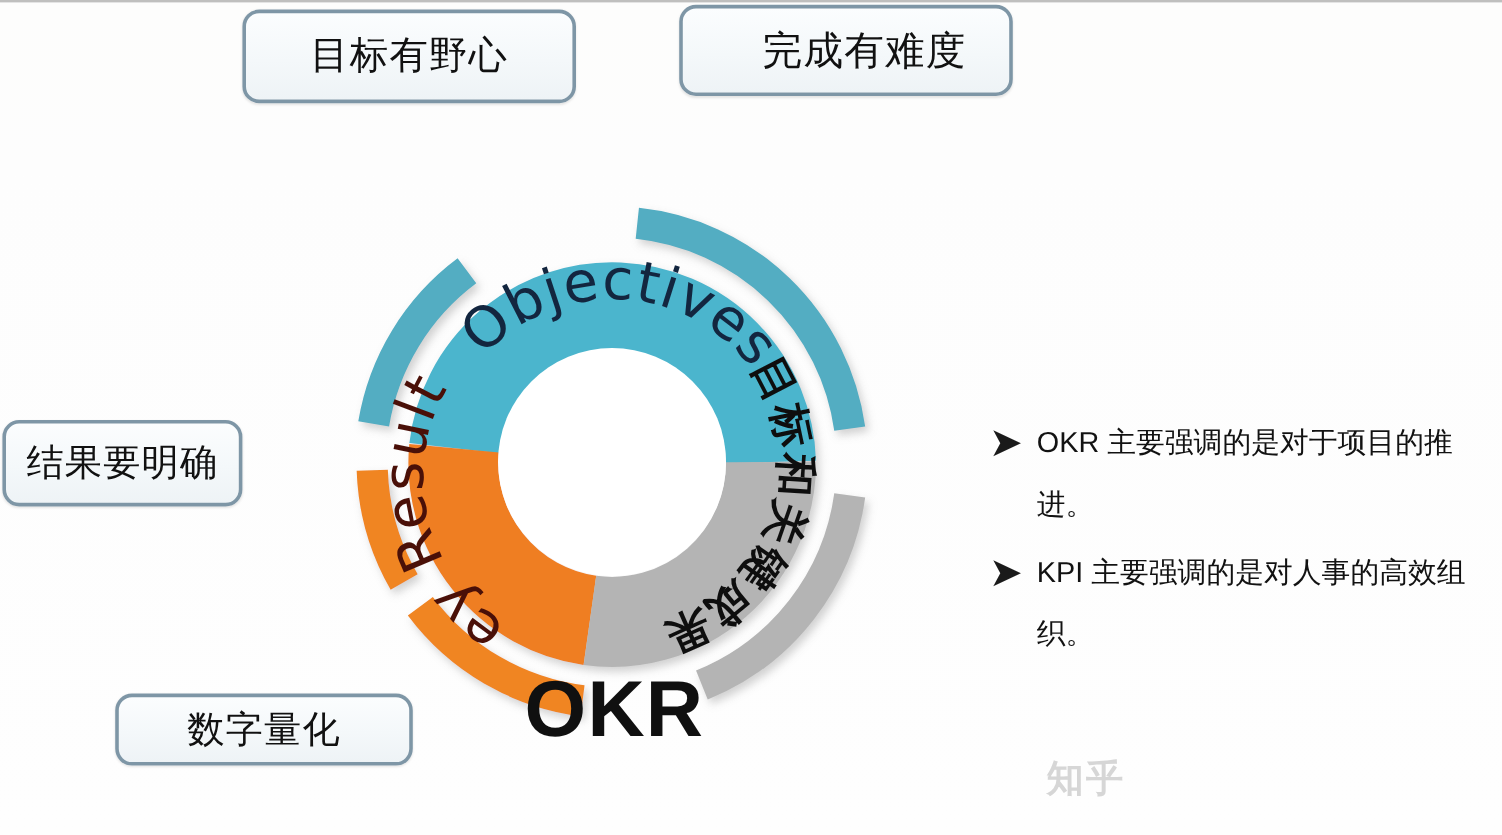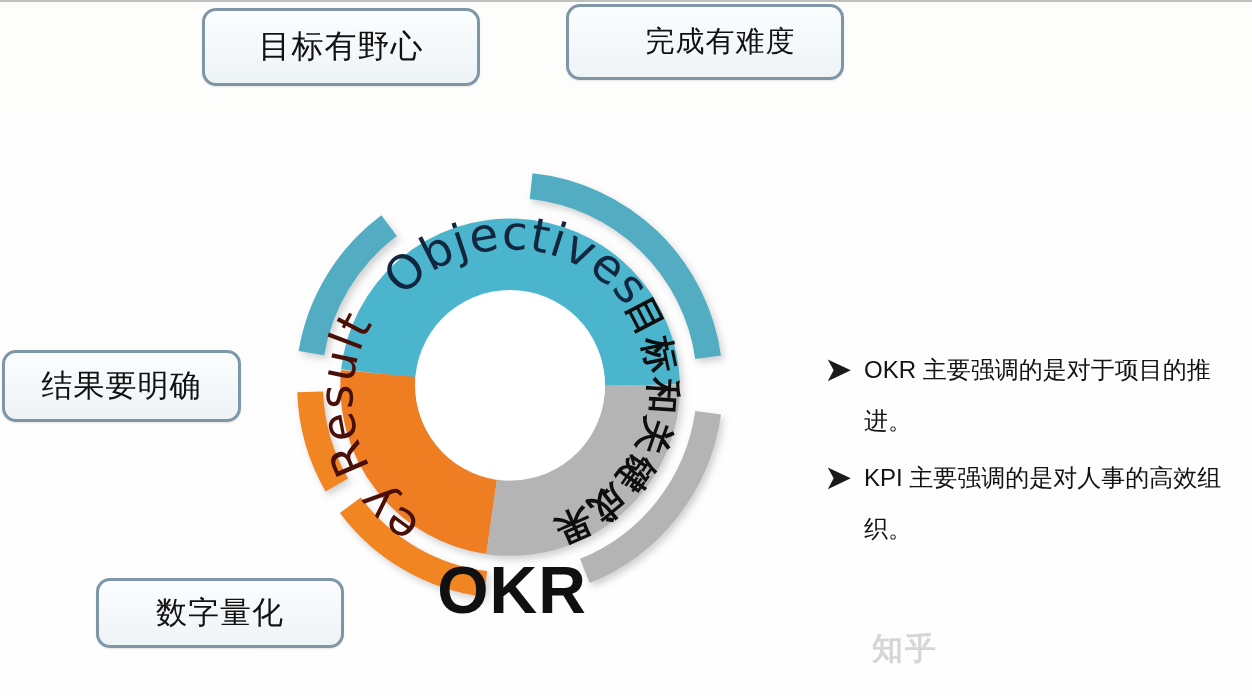--- a/index.html
+++ b/index.html
@@ -44,23 +44,23 @@
     display: flex;
     align-items: center;
     justify-content: center;
     letter-spacing: 1px;
     font-weight: 400;
     box-shadow: 0 1px 2px rgba(0,0,0,.10);
     white-space: nowrap;
   }
 
   #callout-ambitious { left: 202px; top: 8px;   width: 278px; height: 78px; font-size: 32px; }
-  #callout-difficult { left: 566px; top: 4px;   width: 278px; height: 76px; font-size: 29px; padding-left: 31px; }
-  #callout-clear     { left: 2px;   top: 350px; width: 239px; height: 72px; font-size: 31px; }
-  #callout-quantify  { left: 96px;  top: 578px; width: 248px; height: 70px; font-size: 31px; }
+  #callout-difficult { left: 566px; top: 4px;   width: 278px; height: 76px; font-size: 33px; padding-left: 31px; }
+  #callout-clear     { left: 2px;   top: 350px; width: 200px; height: 72px; font-size: 31px; }
+  #callout-quantify  { left: 96px;  top: 578px; width: 248px; height: 60px; font-size: 31px; }
 
   
   #wheel {
     position: absolute;
     left: 270px;
     top: 145px;
     width: 480px;
     height: 480px;
   }
   #wheel svg { display: block; }

